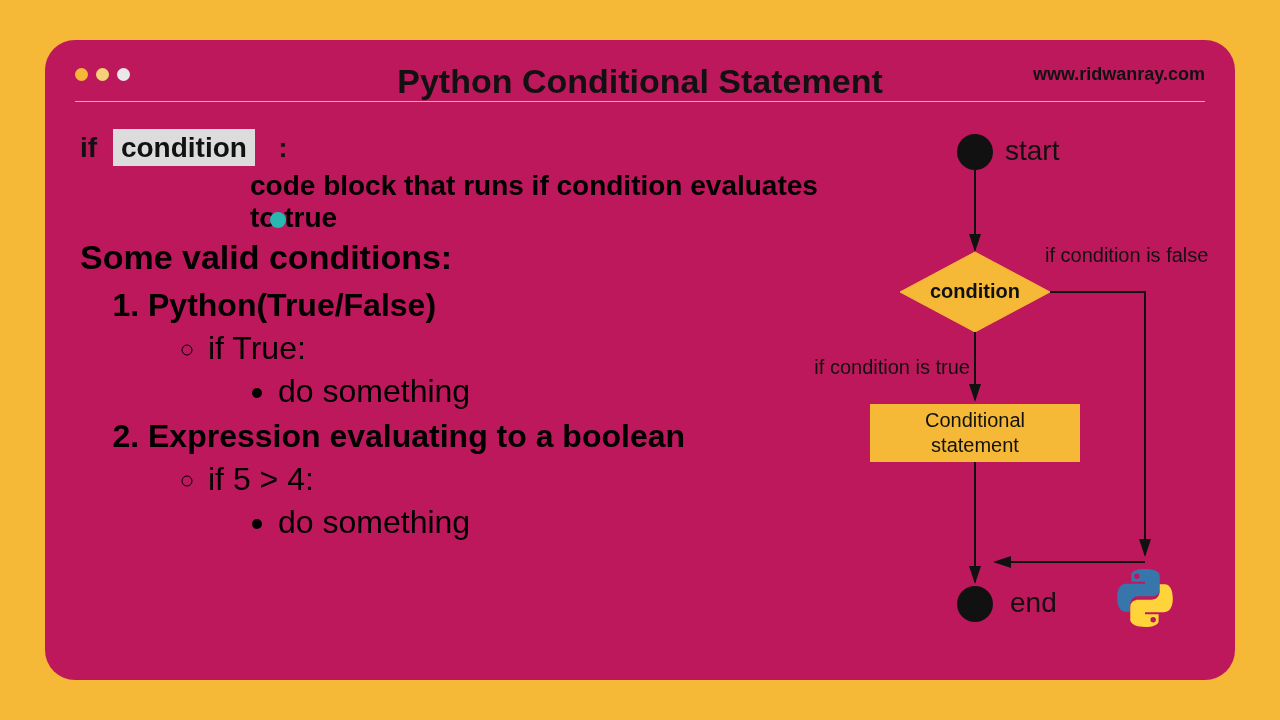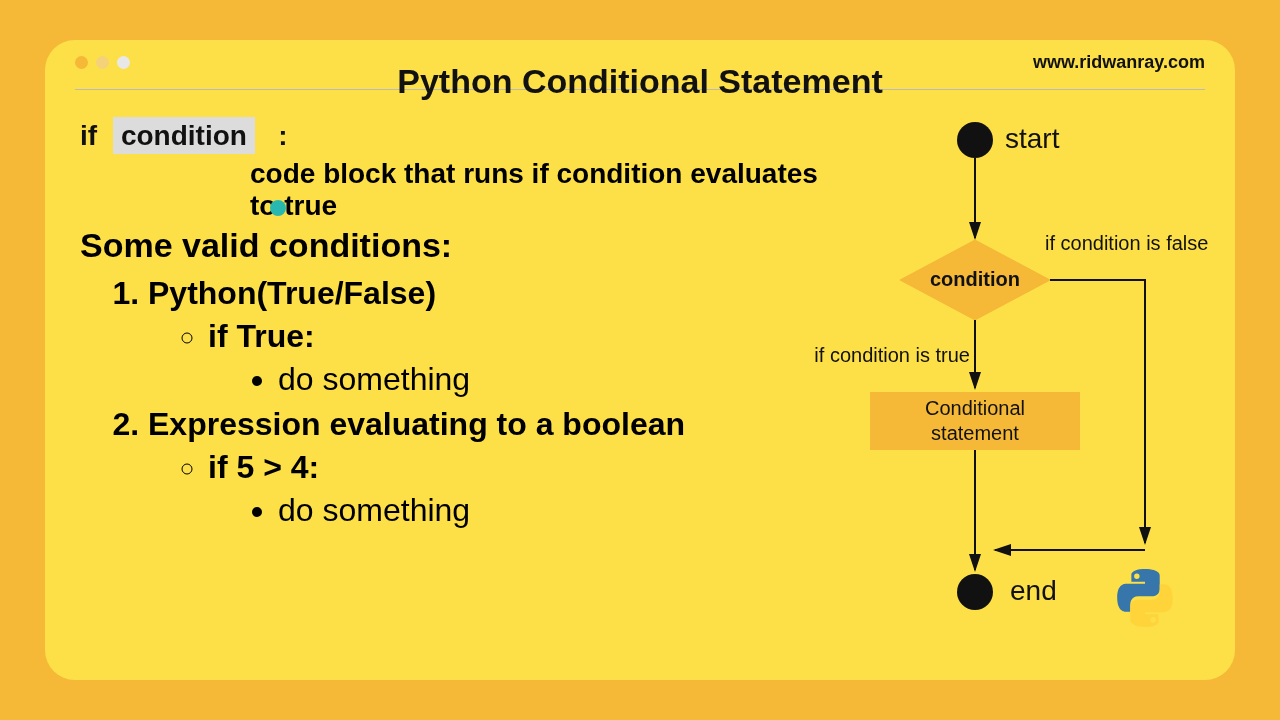--- a/index.html
+++ b/index.html
@@ -9,24 +9,24 @@
     background: #f5b837;
     font-family: Arial, Helvetica, sans-serif;
     display: flex;
     align-items: center;
     justify-content: center;
     overflow: hidden;
   }
   .card {
     width: 1190px;
     height: 640px;
-    background: #fde047;
+    background: #be185d;
     border-radius: 30px;
     position: relative;
-    padding: 12px 30px 0 30px;
+    padding: 24px 30px 0 30px;
     overflow: hidden;
   }
   .titlebar {
     display: flex;
     align-items: center;
     justify-content: space-between;
     padding-bottom: 16px;
     border-bottom: 1px solid #bbb;
   }
   .dots { display: flex; gap: 8px; align-items: center; }
@@ -91,21 +91,21 @@
   ol.main-list {
     list-style: decimal;
     padding-left: 68px;
     font-size: 32px;
     font-weight: 700;
   }
   ol.main-list > li { margin-bottom: 8px; }
   ul.sub1 {
     list-style: circle;
     padding-left: 60px;
-    font-weight: 700;
+    font-weight: 400;
     margin-top: 6px;
   }
   ul.sub2 {
     list-style: disc;
     padding-left: 130px;
     font-weight: 400;
     margin-top: 6px;
     font-size: 32px;
   }
   .flow {

